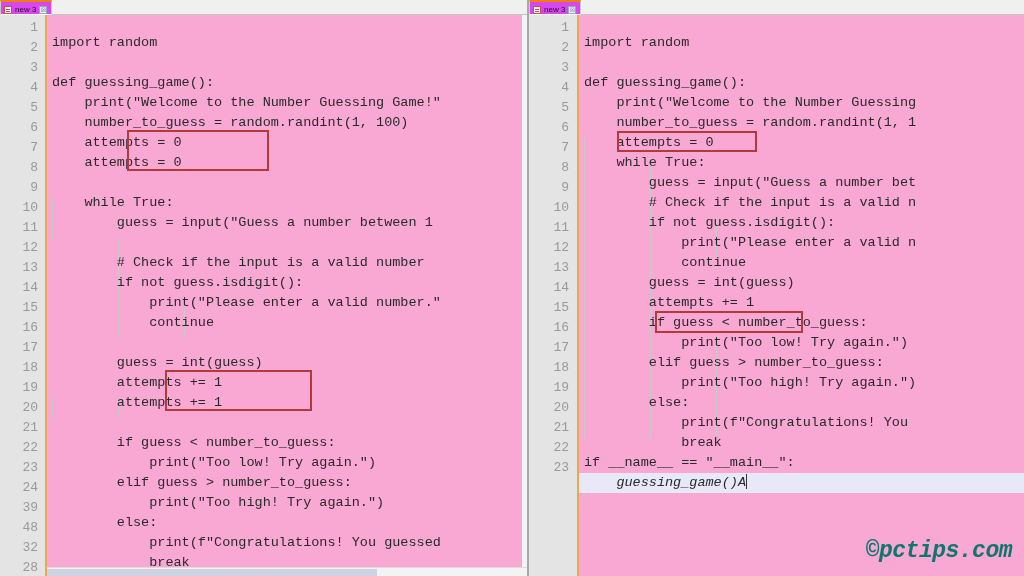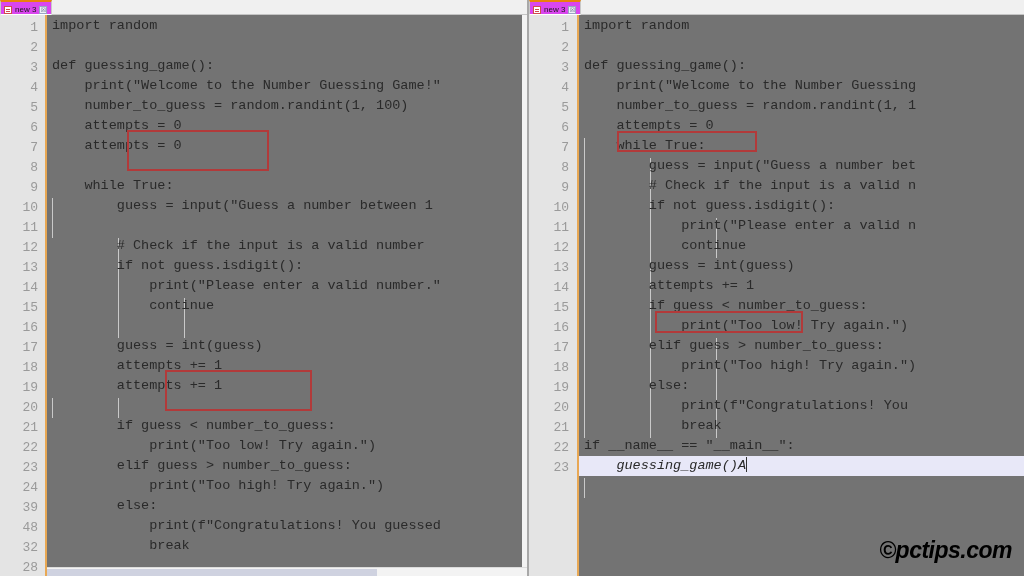--- a/index.html
+++ b/index.html
@@ -99,22 +99,22 @@
     flex: none;
     border-right: 2px solid #e8a854;
   }
   .panel.left  .gutter { width: 47px; padding-right: 7px; }
   .panel.right .gutter { width: 50px; padding-right: 8px; }
 
   .code-area {
     position: relative;
     flex: 1;
     overflow: hidden;
-    background: #737373;
-    padding-top: 1px;
+    background: #f9a8d4;
+    padding-top: 18px;
   }
   .code {
     position: relative;
     font-family: "Liberation Mono", monospace;
     font-size: 13.5px;
     line-height: 20px;
     color: #2a2a2a;
     white-space: pre;
     padding-left: 5px;
   }
@@ -171,25 +171,25 @@
     width: 5px;
     background: #f3f3f3;
     z-index: 8;
   }
 
   
   .watermark {
     position: absolute;
     right: 12px;
     bottom: 12px;
-    font-family: Liberation Sans, sans-serif;
+    font-family: Liberation Mono, monospace;
     font-style: italic;
     font-weight: 700;
     font-size: 23px;
-    color: #000000;
+    color: #0f766e;
     letter-spacing: -0.5px;
     z-index: 10;
   }
 </style>
 </head>
 <body>
 
 <div class="screen">
 
   <div class="panel left">

